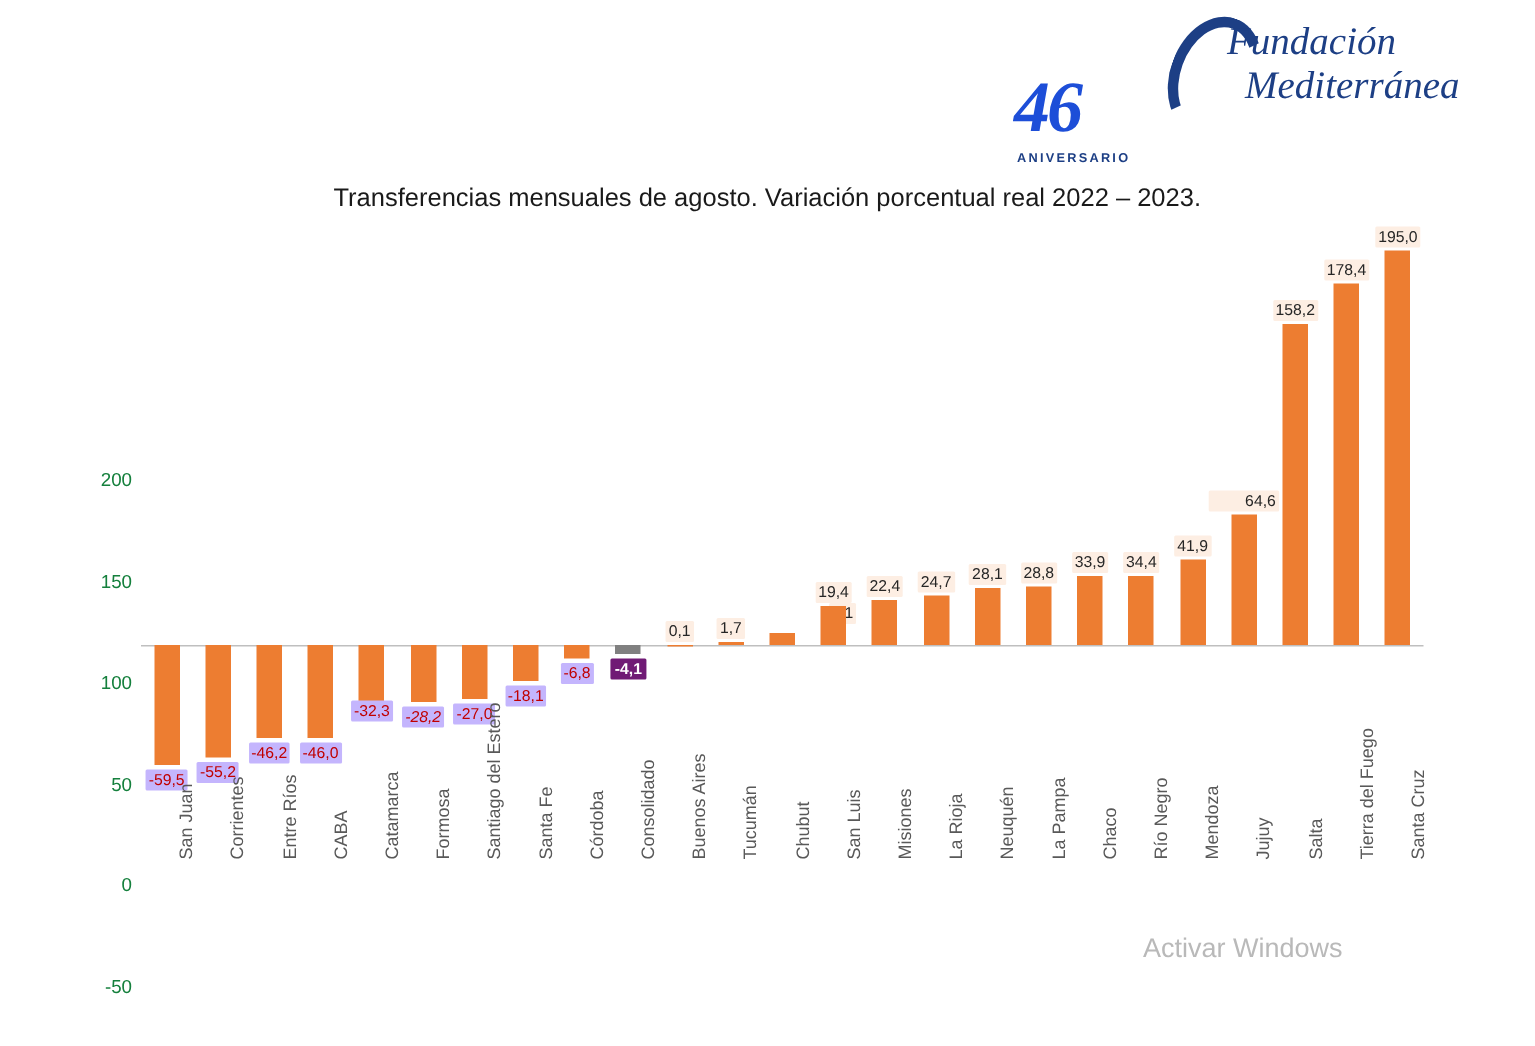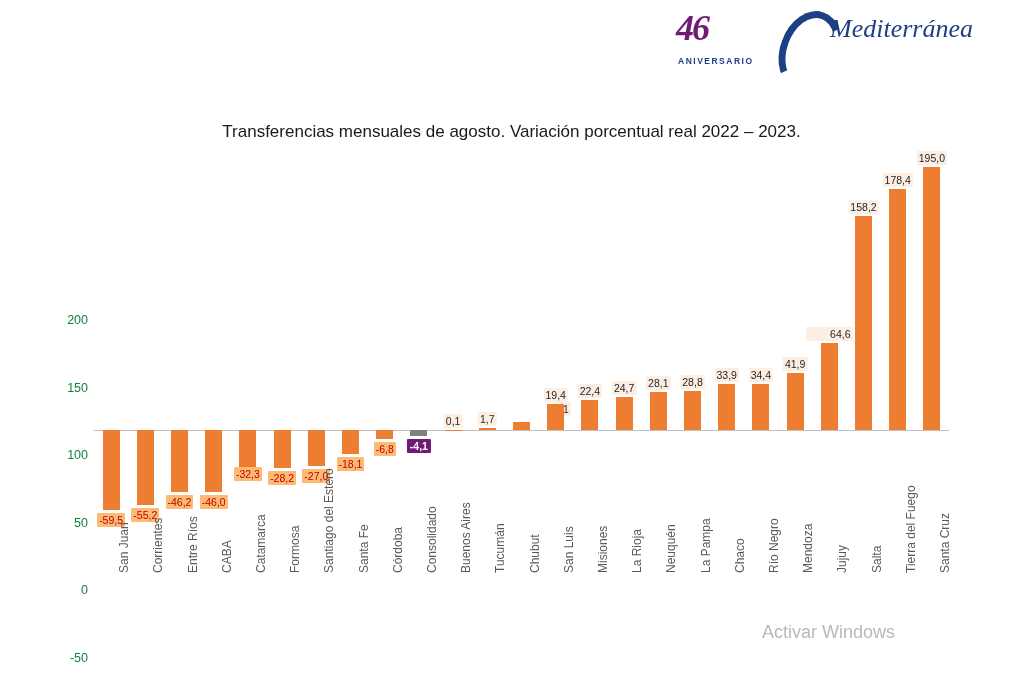--- a/index.html
+++ b/index.html
@@ -55,26 +55,27 @@
   .aniv-logo {
     position: absolute;
     left: 676px;
     top: 2px;
     width: 100px;
     height: 86px;
     color: #1d3f85;
   }
   .aniv-num {
     font-family: "Liberation Serif", serif;
-    font-size: 36px;
+    font-size: 48px;
     font-weight: bold;
     font-style: italic;
-    color: #701a75;
+    color: #1d4ed8;
     letter-spacing: -2px;
     line-height: 52px;
+    margin-top: 44px;
   }
   .aniv-label {
     font-size: 8.5px;
     letter-spacing: 1.5px;
     color: #1d3f85;
     font-weight: bold;
     margin-top: 2px;
     margin-left: 2px;
   }
   .fm-logo {
@@ -175,21 +176,21 @@
     text-align: center;
   }
   .bar-label.pos {
     color: #262626;
     background: #fdeee3;
     padding: 1px 2px;
     border-radius: 1px;
   }
   .bar-label.neg {
     color: #c00000;
-    background: #fdba74;
+    background: #c4b5fd;
     padding: 1px 2px;
     border-radius: 1px;
   }
   .bar-label.hl {
     color: #ffffff;
     background: #701a75;
     padding: 1px 3px;
     border-radius: 1px;
     font-weight: bold;
   }
@@ -242,20 +243,21 @@
   <div class="header">
 
     <div class="aniv-logo">
       <div class="aniv-num">46</div>
       <div class="aniv-label">ANIVERSARIO</div>
     </div>
 
     <div class="fm-logo">
       <div class="fm-arc"></div>
       <div class="fm-text">
+        <div class="fm-line1">Fundación</div>
         <div class="fm-line2">Mediterránea</div>
       </div>
     </div>
   </div>
 
   <div class="chart-subtitle">Transferencias mensuales de agosto. Variación porcentual real 2022 – 2023.</div>
 
   <div class="y-axis-labels" id="yaxis">
       <div class="y-tick" style="top: 160px;">200</div>
       <div class="y-tick" style="top: 227.5px;">150</div>
@@ -276,21 +278,21 @@
       <div class="bar" title="Entre Ríos" style="left: 77px; top: 270px; height: 62.37px;"></div>
       <div class="bar-label neg" style="left: 85.5px; top: 335.37px;">-46,2</div>
       <div class="x-label" style="left: 91.5px; top: 413px;">Entre Ríos</div>
       <div class="bar" title="CABA" style="left: 111.2px; top: 270px; height: 62.1px;"></div>
       <div class="bar-label neg" style="left: 119.7px; top: 335.1px;">-46,0</div>
       <div class="x-label" style="left: 125.7px; top: 413px;">CABA</div>
       <div class="bar" title="Catamarca" style="left: 145.4px; top: 270px; height: 43.605px;"></div>
       <div class="bar-label neg" style="left: 153.9px; top: 307px;">-32,3</div>
       <div class="x-label" style="left: 159.9px; top: 413px;">Catamarca</div>
       <div class="bar" title="Formosa" style="left: 179.6px; top: 270px; height: 38.07px;"></div>
-      <div class="bar-label neg" style="left: 188.1px; top: 311.07px;">-28,2</div>
+      <div class="bar-label neg" style="left: 188.1px; top: 311.07px; font-style: italic;">-28,2</div>
       <div class="x-label" style="left: 194.1px; top: 413px;">Formosa</div>
       <div class="bar" title="Santiago del Estero" style="left: 213.8px; top: 270px; height: 36.45px;"></div>
       <div class="bar-label neg" style="left: 222.3px; top: 309.45px;">-27,0</div>
       <div class="x-label" style="left: 228.3px; top: 413px;">Santiago del Estero</div>
       <div class="bar" title="Santa Fe" style="left: 248px; top: 270px; height: 24.435px;"></div>
       <div class="bar-label neg" style="left: 256.5px; top: 297.435px;">-18,1</div>
       <div class="x-label" style="left: 262.5px; top: 413px;">Santa Fe</div>
       <div class="bar" title="Córdoba" style="left: 282.2px; top: 270px; height: 9.18px;"></div>
       <div class="bar-label neg" style="left: 290.7px; top: 282.18px;">-6,8</div>
       <div class="x-label" style="left: 296.7px; top: 413px;">Córdoba</div>

